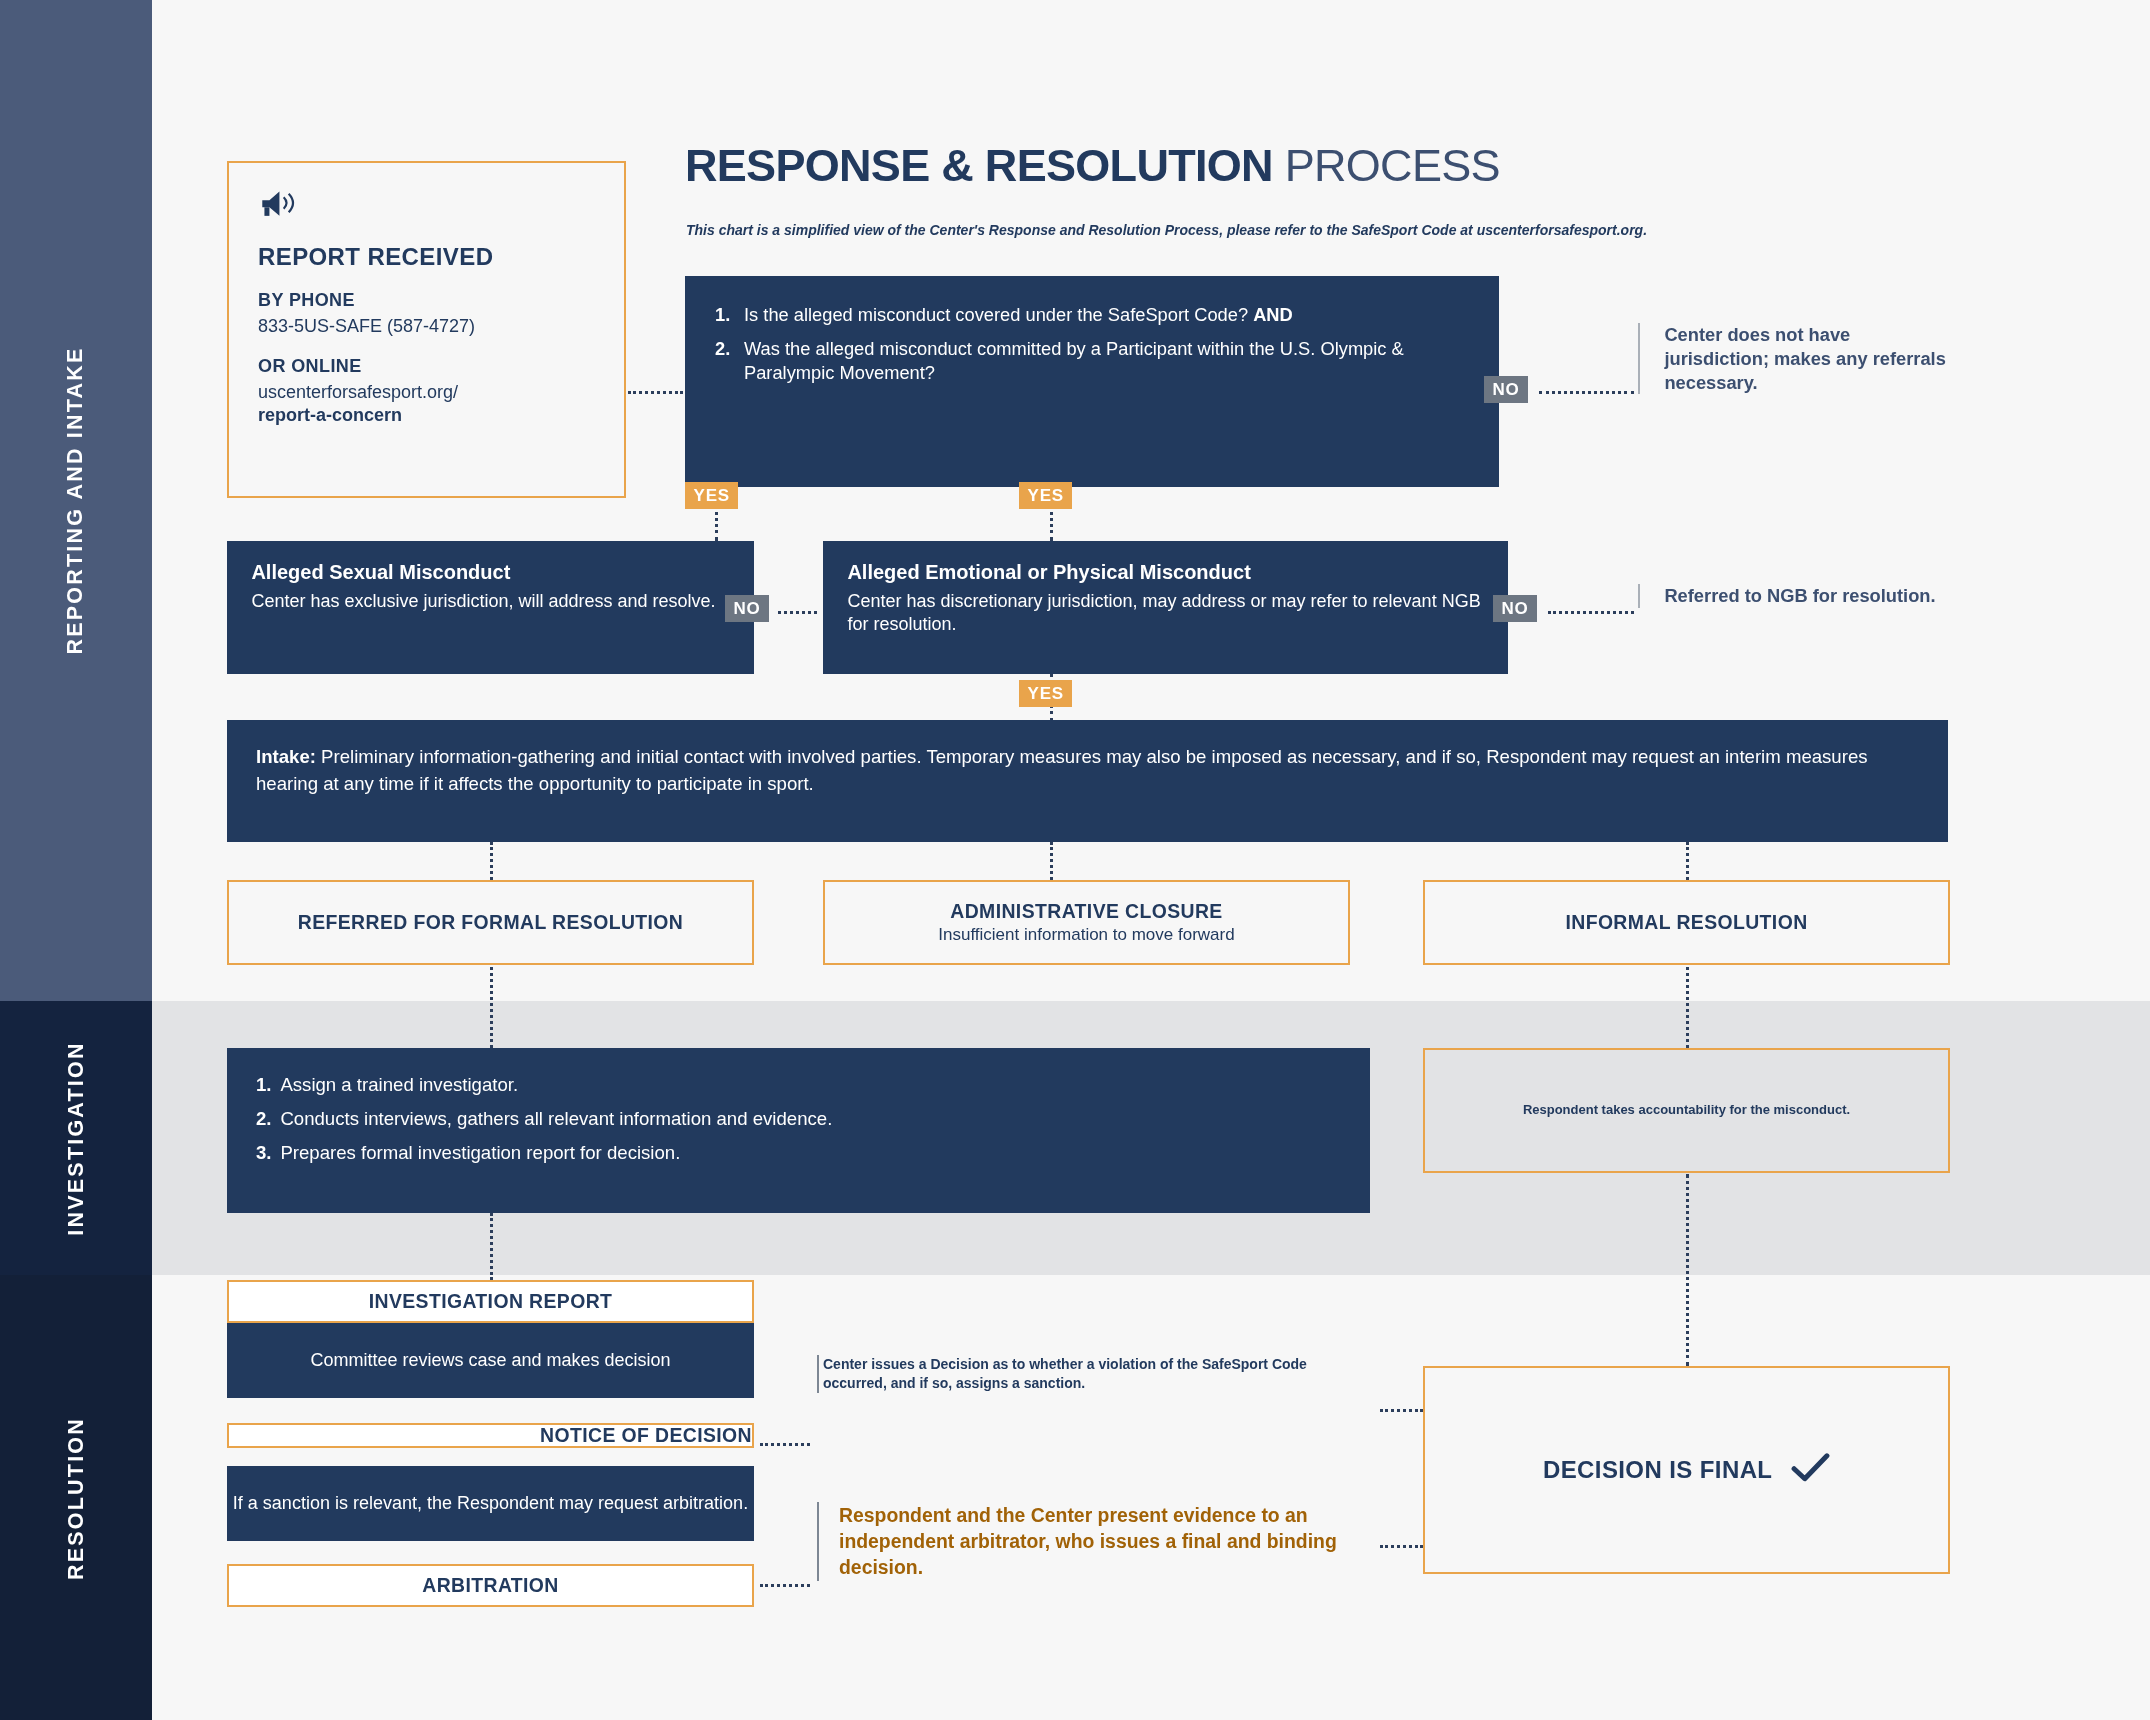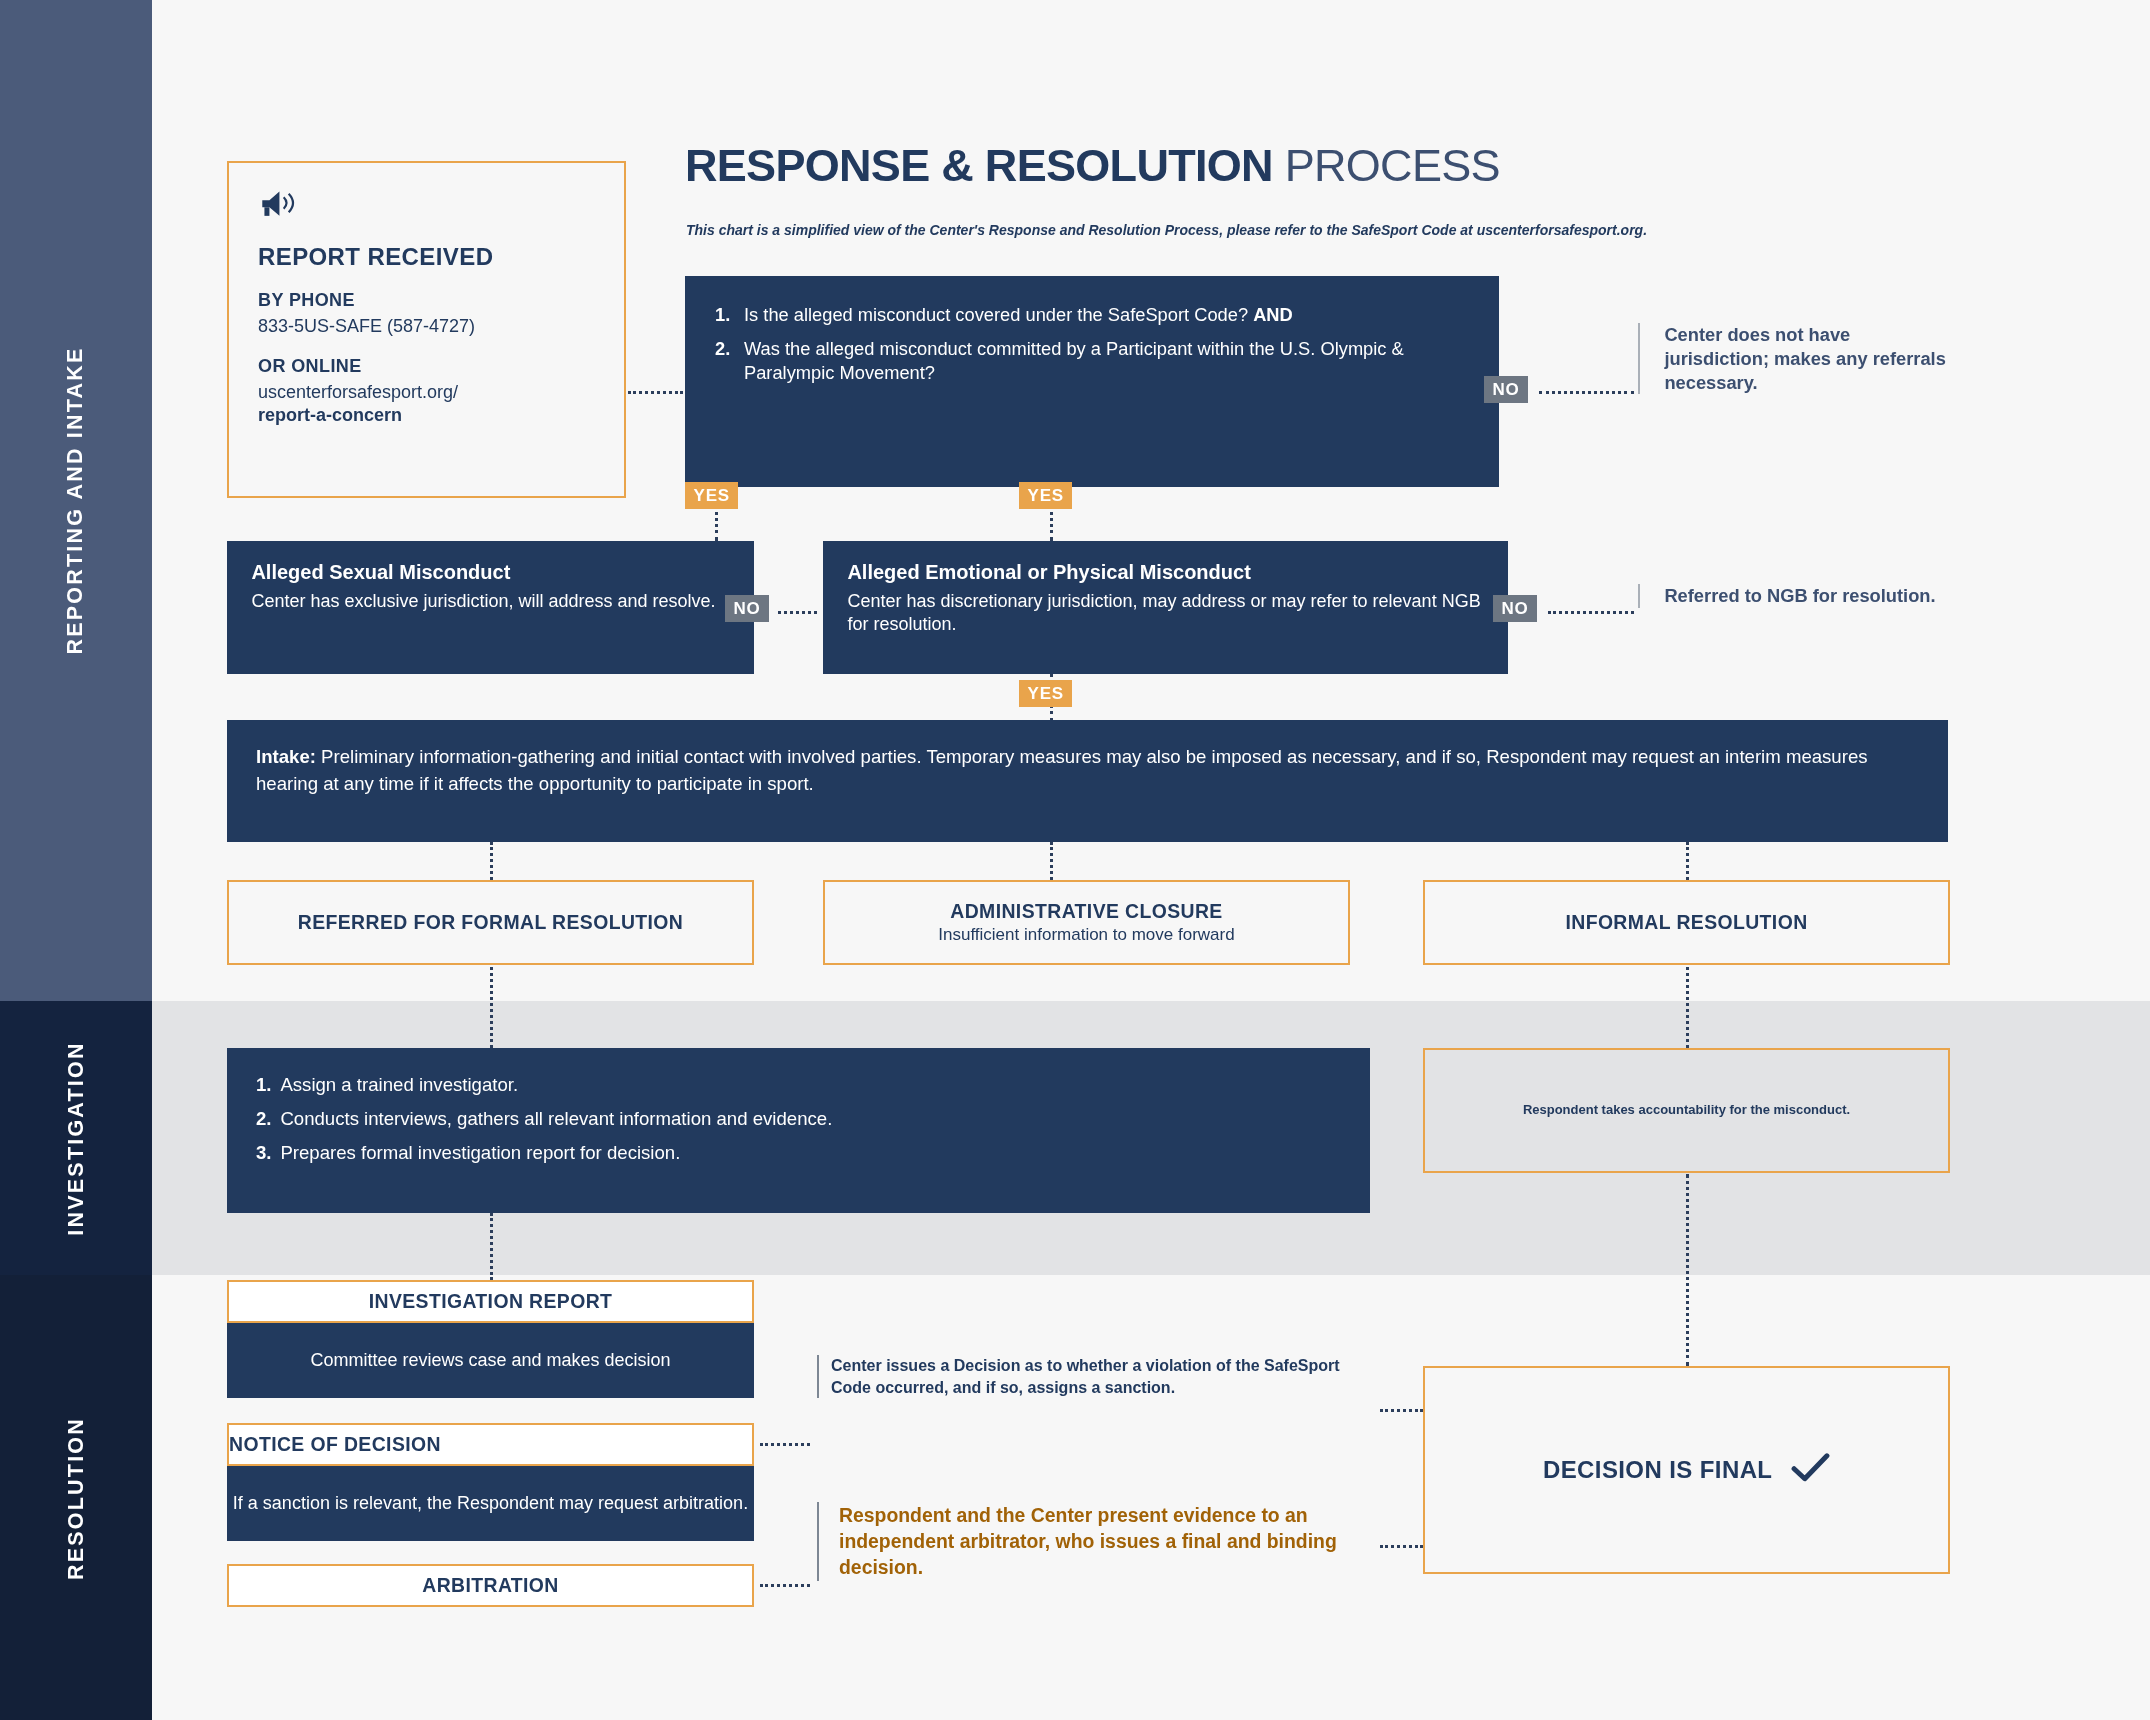--- a/index.html
+++ b/index.html
@@ -182,41 +182,41 @@
     left: 227px; top: 1280px; width: 527px; height: 43px;
     display: flex; align-items: center; justify-content: center;
     font-size: 19.4px; font-weight: bold; letter-spacing: 0.4px;
   }
   #inv-report-body {
     left: 227px; top: 1323px; width: 527px; height: 75px;
     display: flex; flex-direction: column; align-items: center; justify-content: center;
     text-align: center; font-size: 18px; line-height: 1.3;
   }
   #notice-hdr {
-    left: 227px; top: 1423px; width: 527px; height: 43px;
-    display: flex; align-items: center; justify-content: flex-start;
+    left: 227px; top: 1423px; width: 527px; height: 25px;
+    display: flex; align-items: center; justify-content: flex-end;
     font-size: 19.4px; font-weight: bold; letter-spacing: 0.4px;
   }
   #notice-body {
     left: 227px; top: 1466px; width: 527px; height: 75px;
     display: flex; flex-direction: column; align-items: center; justify-content: center;
     text-align: center; font-size: 18px; line-height: 1.3;
   }
   #arbitration-hdr {
     left: 227px; top: 1564px; width: 527px; height: 43px;
     display: flex; align-items: center; justify-content: center;
     font-size: 19.4px; font-weight: bold; letter-spacing: 0.4px;
   }
 
   #decision-note {
     left: 817px; top: 1355px; width: 545px;
-    font-size: 16px; font-weight: bold; line-height: 1.35;
+    font-size: 14px; font-weight: bold; line-height: 1.35;
     color: #223a5e;
     border-left: 2.2px solid #7d8794;
-    padding-left: 12px;
+    padding-left: 4px;
   }
   #arb-note {
     left: 817px; top: 1502px; width: 559px;
     font-size: 19.4px; font-weight: bold; line-height: 1.35;
     color: #a16207;
     border-left: 2.2px solid #7d8794;
     padding-left: 20px;
   }
   #final-box {
     left: 1423px; top: 1366px; width: 527px; height: 208px;

